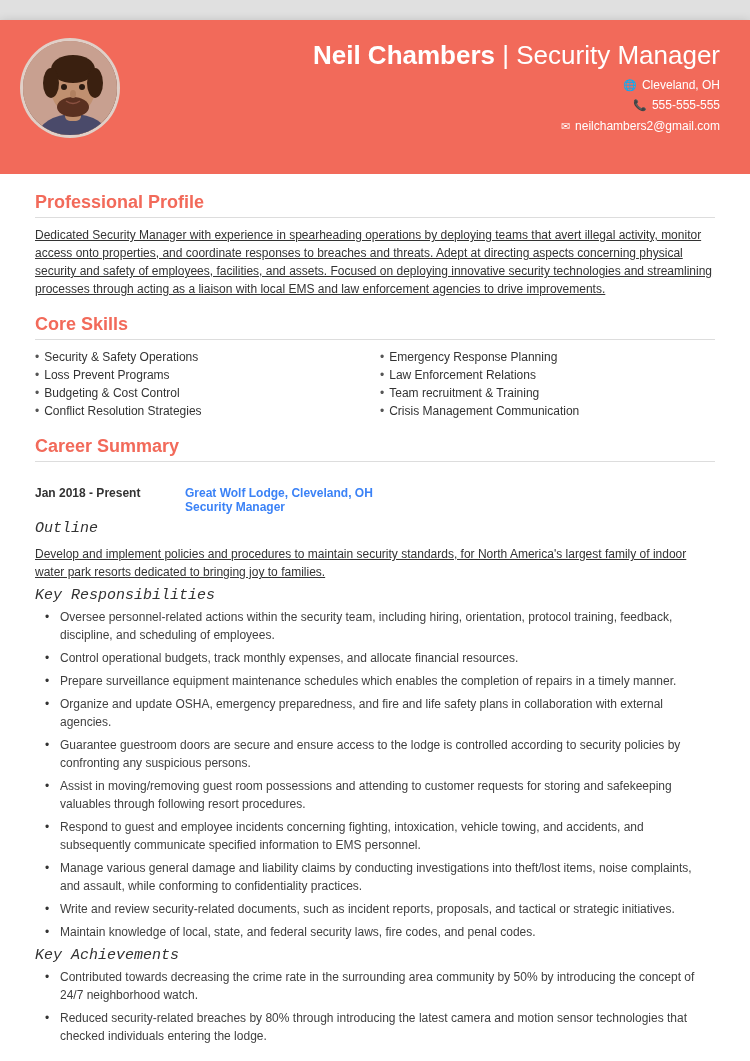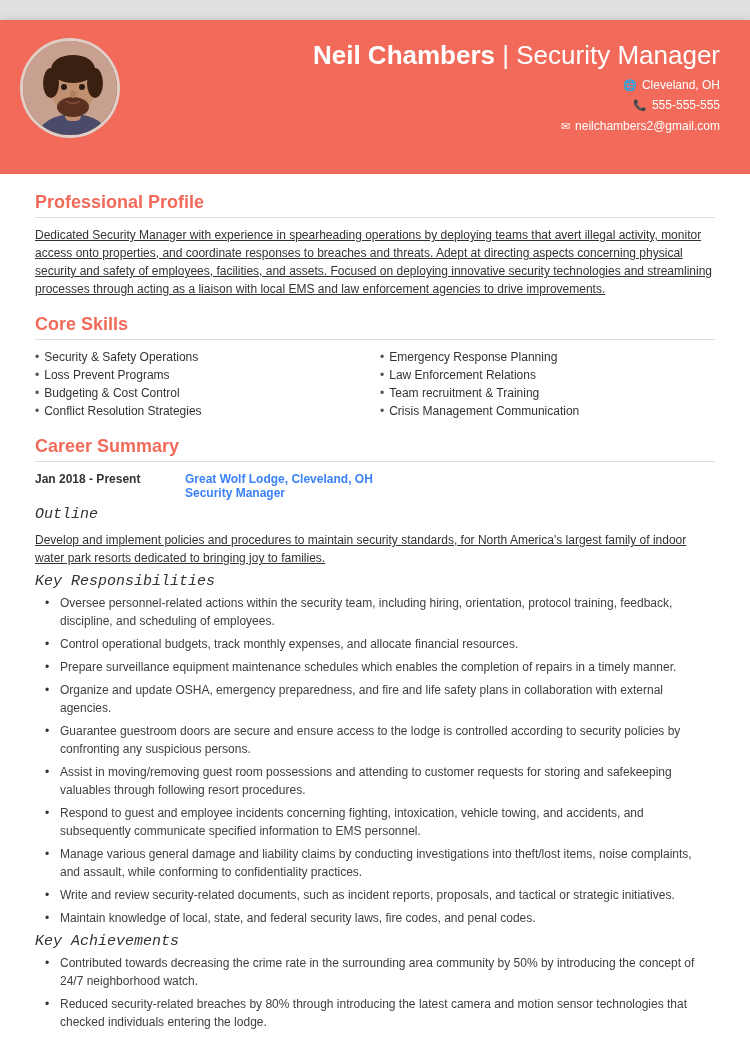--- a/index.html
+++ b/index.html
@@ -108,21 +108,21 @@
       gap: 5px;
     }
     .skill-bullet {
       color: #555;
       flex-shrink: 0;
     }
     
     .job-header {
       display: flex;
       gap: 20px;
-      margin-top: 10px;
+      margin-top: 24px;
       margin-bottom: 6px;
     }
     .job-dates {
       font-size: 12px;
       font-weight: 700;
       color: #333;
       min-width: 130px;
     }
     .job-title-company {
       font-size: 12px;

